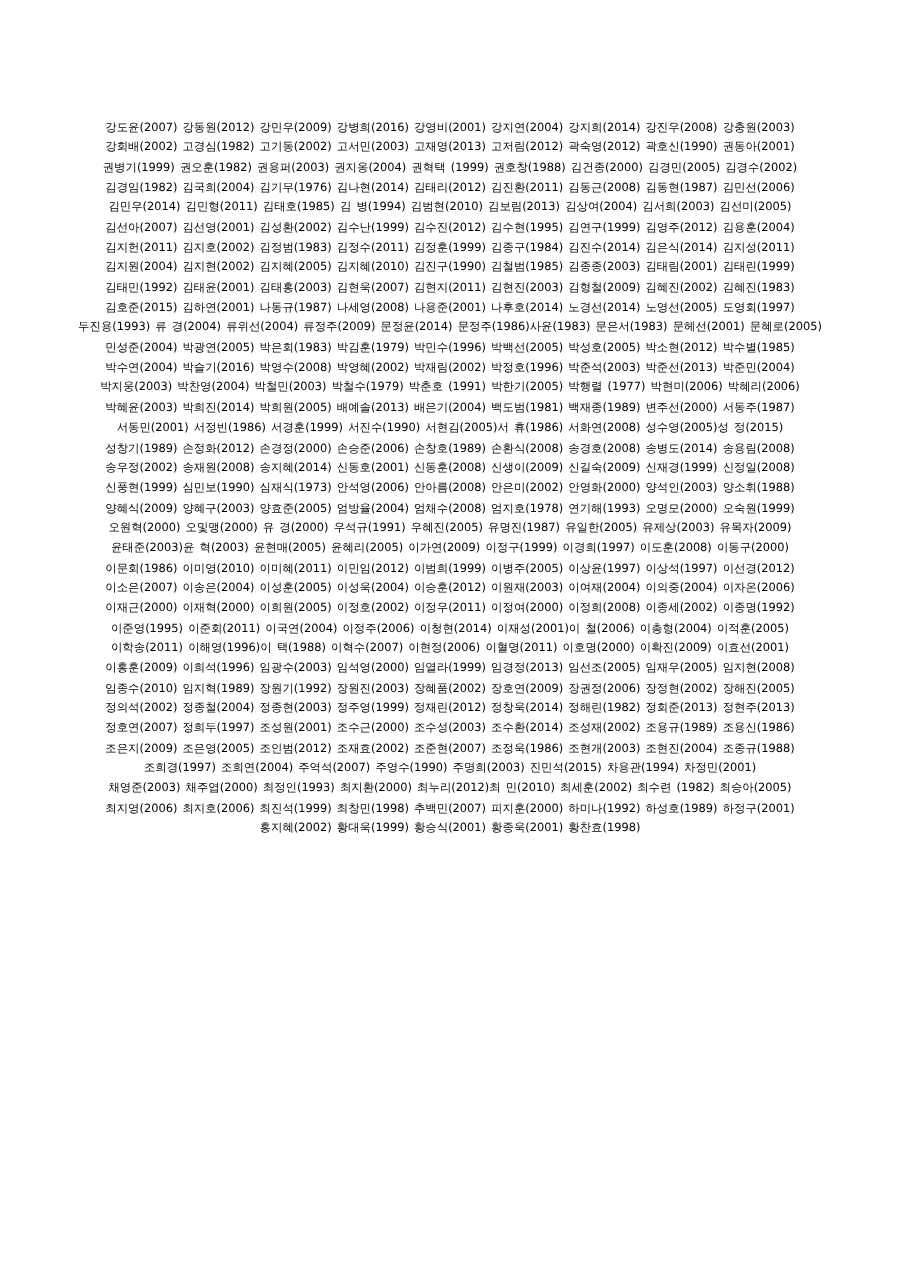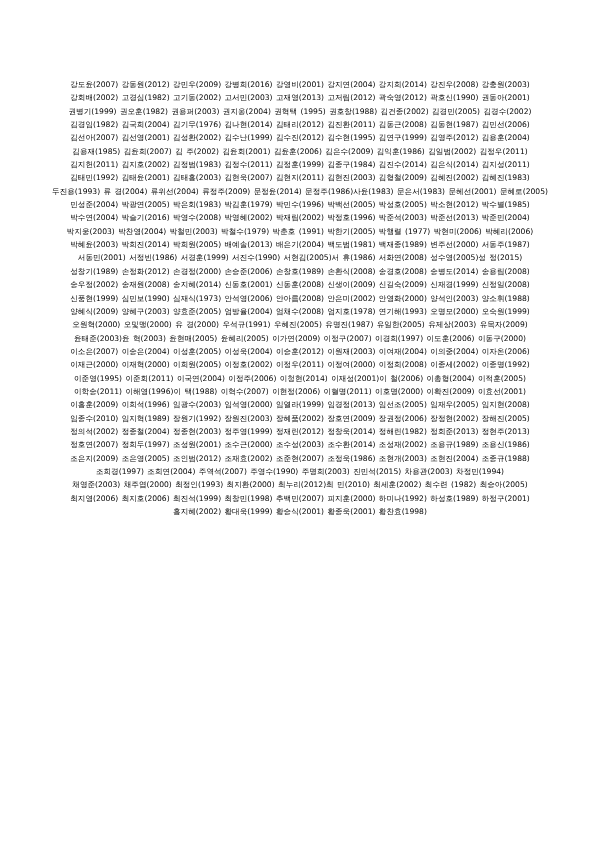--- a/index.html
+++ b/index.html
@@ -36,45 +36,48 @@
     letter-spacing: 0px;
   }
 </style>
 </head>
 <body>
 
 <div id="page">
   <div id="name-block">
       <div class="line">강도윤(2007) 강동원(2012) 강민우(2009) 강병희(2016) 강영비(2001) 강지연(2004) 강지희(2014) 강진우(2008) 강충원(2003)</div>
       <div class="line">강회배(2002) 고경심(1982) 고기동(2002) 고서민(2003) 고재영(2013) 고저림(2012) 곽숙영(2012) 곽호신(1990) 권동아(2001)</div>
-      <div class="line">권병기(1999) 권오훈(1982) 권용퍼(2003) 권지옹(2004) 권혁택 (1995) 권호창(1988) 김건종(2002) 김경민(2005) 김경수(2002)</div>
+      <div class="line">권병기(1999) 권오훈(1982) 권용퍼(2003) 권지옹(2004) 권혁택 (1999) 권호창(1988) 김건종(2000) 김경민(2005) 김경수(2002)</div>
       <div class="line">김경임(1982) 김국희(2004) 김기무(1976) 김나현(2014) 김태리(2012) 김진환(2011) 김동근(2008) 김동현(1987) 김민선(2006)</div>
+      <div class="line">김민우(2014) 김민형(2011) 김태호(1985) 김 병(1994) 김범현(2010) 김보림(2013) 김상여(2004) 김서희(2003) 김선미(2005)</div>
       <div class="line">김선아(2007) 김선영(2001) 김성환(2002) 김수난(1999) 김수진(2012) 김수현(1995) 김연구(1999) 김영주(2012) 김용훈(2004)</div>
-      <div class="line">김용재(1985) 김윤희(2007) 김 주(2002) 김윤회(2001) 김윤훈(2006) 김은수(2009) 김익훈(1986) 김일범(2002) 김정우(2011)</div>
       <div class="line">김지헌(2011) 김지호(2002) 김정범(1983) 김정수(2011) 김정훈(1999) 김종구(1984) 김진수(2014) 김은식(2014) 김지성(2011)</div>
+      <div class="line">김지원(2004) 김지현(2002) 김지혜(2005) 김지혜(2010) 김진구(1990) 김철범(1985) 김종종(2003) 김태림(2001) 김태린(1999)</div>
       <div class="line">김태민(1992) 김태윤(2001) 김태홍(2003) 김현욱(2007) 김현지(2011) 김현진(2003) 김형철(2009) 김혜진(2002) 김혜진(1983)</div>
+      <div class="line">김호준(2015) 김하연(2001) 나동규(1987) 나세영(2008) 나용준(2001) 나후호(2014) 노경선(2014) 노영선(2005) 도영회(1997)</div>
       <div class="line">두진용(1993) 류 경(2004) 류위선(2004) 류정주(2009) 문정윤(2014) 문정주(1986)사윤(1983) 문은서(1983) 문헤선(2001) 문혜로(2005)</div>
       <div class="line">민성준(2004) 박광연(2005) 박은회(1983) 박김훈(1979) 박민수(1996) 박백선(2005) 박성호(2005) 박소현(2012) 박수별(1985)</div>
       <div class="line">박수연(2004) 박슬기(2016) 박영수(2008) 박영혜(2002) 박재림(2002) 박정호(1996) 박준석(2003) 박준선(2013) 박준민(2004)</div>
       <div class="line">박지웅(2003) 박찬영(2004) 박철민(2003) 박철수(1979) 박춘호 (1991) 박한기(2005) 박행렬 (1977) 박현미(2006) 박혜리(2006)</div>
       <div class="line">박혜윤(2003) 박희진(2014) 박희원(2005) 배예솔(2013) 배은기(2004) 백도범(1981) 백재종(1989) 변주선(2000) 서동주(1987)</div>
       <div class="line">서동민(2001) 서정빈(1986) 서경훈(1999) 서진수(1990) 서현김(2005)서 휴(1986) 서화연(2008) 성수영(2005)성 정(2015)</div>
       <div class="line">성창기(1989) 손정화(2012) 손경정(2000) 손승준(2006) 손창호(1989) 손환식(2008) 송경호(2008) 송병도(2014) 송용림(2008)</div>
       <div class="line">송우정(2002) 송재원(2008) 송지혜(2014) 신동호(2001) 신동훈(2008) 신생이(2009) 신길숙(2009) 신재경(1999) 신정일(2008)</div>
       <div class="line">신풍현(1999) 심민보(1990) 심재식(1973) 안석영(2006) 안아름(2008) 안은미(2002) 안영화(2000) 양석인(2003) 양소휘(1988)</div>
       <div class="line">양혜식(2009) 양혜구(2003) 양효준(2005) 엄방율(2004) 엄채수(2008) 엄지호(1978) 연기해(1993) 오명모(2000) 오숙원(1999)</div>
       <div class="line">오원혁(2000) 오및맹(2000) 유 경(2000) 우석규(1991) 우혜진(2005) 유명진(1987) 유일한(2005) 유제상(2003) 유목자(2009)</div>
-      <div class="line">윤태준(2003)윤 혁(2003) 윤현매(2005) 윤혜리(2005) 이가연(2009) 이정구(2007) 이경희(1997) 이도훈(2006) 이동구(2000)</div>
+      <div class="line">윤태준(2003)윤 혁(2003) 윤현매(2005) 윤혜리(2005) 이가연(2009) 이정구(1999) 이경희(1997) 이도훈(2008) 이동구(2000)</div>
+      <div class="line">이문회(1986) 이미영(2010) 이미혜(2011) 이민임(2012) 이범희(1999) 이병주(2005) 이상윤(1997) 이상석(1997) 이선경(2012)</div>
       <div class="line">이소은(2007) 이송은(2004) 이성훈(2005) 이성욱(2004) 이승훈(2012) 이원재(2003) 이여재(2004) 이의중(2004) 이자온(2006)</div>
       <div class="line">이재근(2000) 이재혁(2000) 이희원(2005) 이정호(2002) 이정우(2011) 이정여(2000) 이정희(2008) 이종세(2002) 이종명(1992)</div>
       <div class="line">이준영(1995) 이준회(2011) 이국연(2004) 이정주(2006) 이청현(2014) 이재성(2001)이 철(2006) 이총형(2004) 이적훈(2005)</div>
       <div class="line">이학송(2011) 이해영(1996)이 택(1988) 이혁수(2007) 이현정(2006) 이혈명(2011) 이호명(2000) 이확진(2009) 이효선(2001)</div>
       <div class="line">이홍훈(2009) 이희석(1996) 임광수(2003) 임석영(2000) 임열라(1999) 임경정(2013) 임선조(2005) 임재우(2005) 임지현(2008)</div>
       <div class="line">임종수(2010) 임지혁(1989) 장원기(1992) 장원진(2003) 장혜품(2002) 장호연(2009) 장권정(2006) 장정현(2002) 장해진(2005)</div>
       <div class="line">정의석(2002) 정종철(2004) 정종현(2003) 정주영(1999) 정재린(2012) 정창욱(2014) 정해린(1982) 정회준(2013) 정현주(2013)</div>
       <div class="line">정호연(2007) 정희두(1997) 조성원(2001) 조수근(2000) 조수성(2003) 조수환(2014) 조성재(2002) 조용규(1989) 조용신(1986)</div>
       <div class="line">조은지(2009) 조은영(2005) 조인범(2012) 조재효(2002) 조준현(2007) 조정욱(1986) 조현개(2003) 조현진(2004) 조종규(1988)</div>
-      <div class="line">조희경(1997) 조희연(2004) 주역석(2007) 주영수(1990) 주명희(2003) 진민석(2015) 차용관(2003) 차정민(1994)</div>
+      <div class="line">조희경(1997) 조희연(2004) 주역석(2007) 주영수(1990) 주명희(2003) 진민석(2015) 차용관(1994) 차정민(2001)</div>
       <div class="line">채영준(2003) 채주엽(2000) 최정인(1993) 최지환(2000) 최누리(2012)최 민(2010) 최세훈(2002) 최수련 (1982) 최승아(2005)</div>
       <div class="line">최지영(2006) 최지호(2006) 최진석(1999) 최창민(1998) 추백민(2007) 피지훈(2000) 하미나(1992) 하성호(1989) 하정구(2001)</div>
       <div class="line last">홍지혜(2002) 황대욱(1999) 황승식(2001) 황종욱(2001) 황찬효(1998)</div>
     </div>
 </div>
 
 </body></html>

